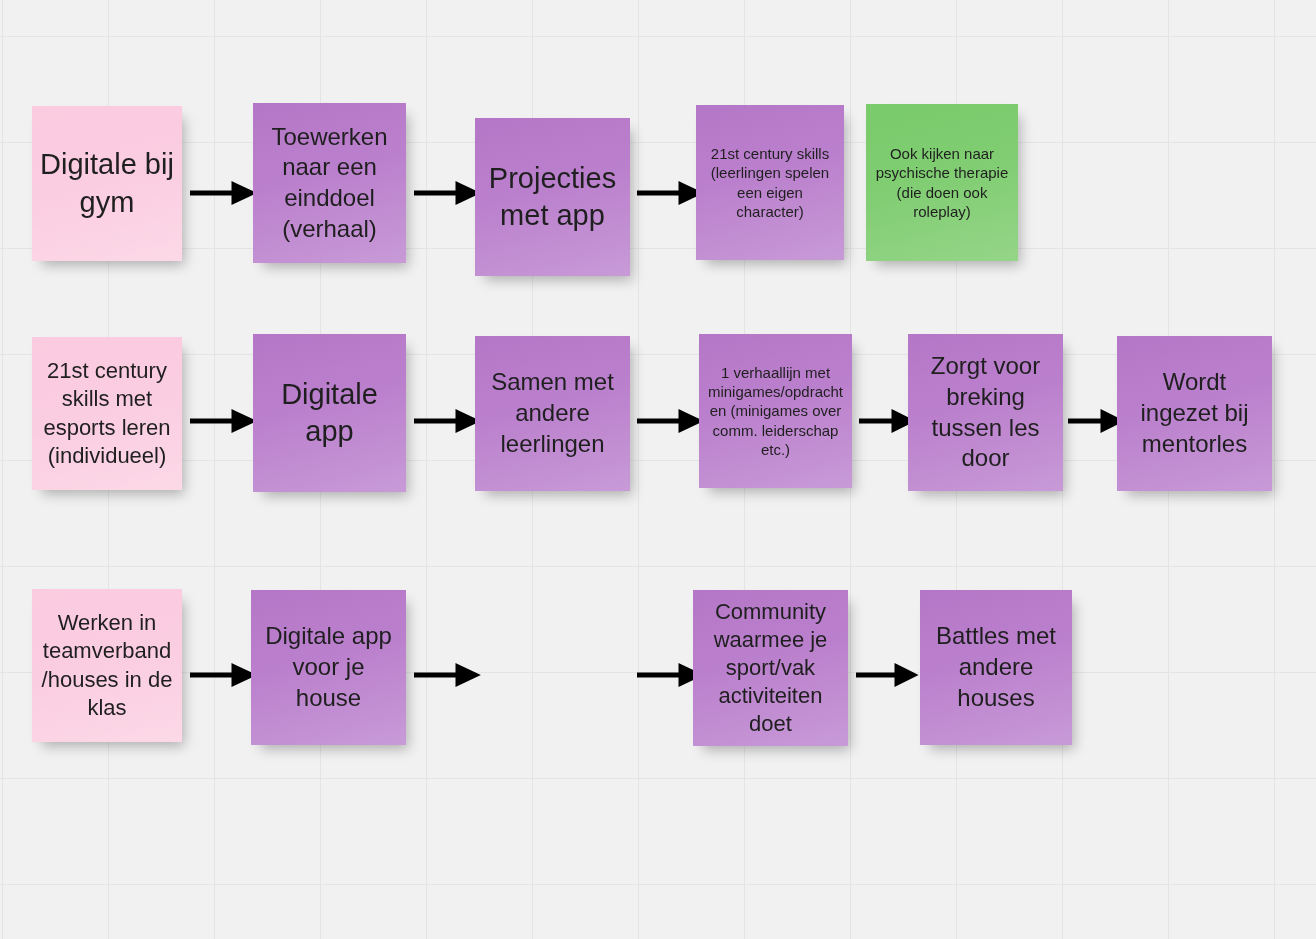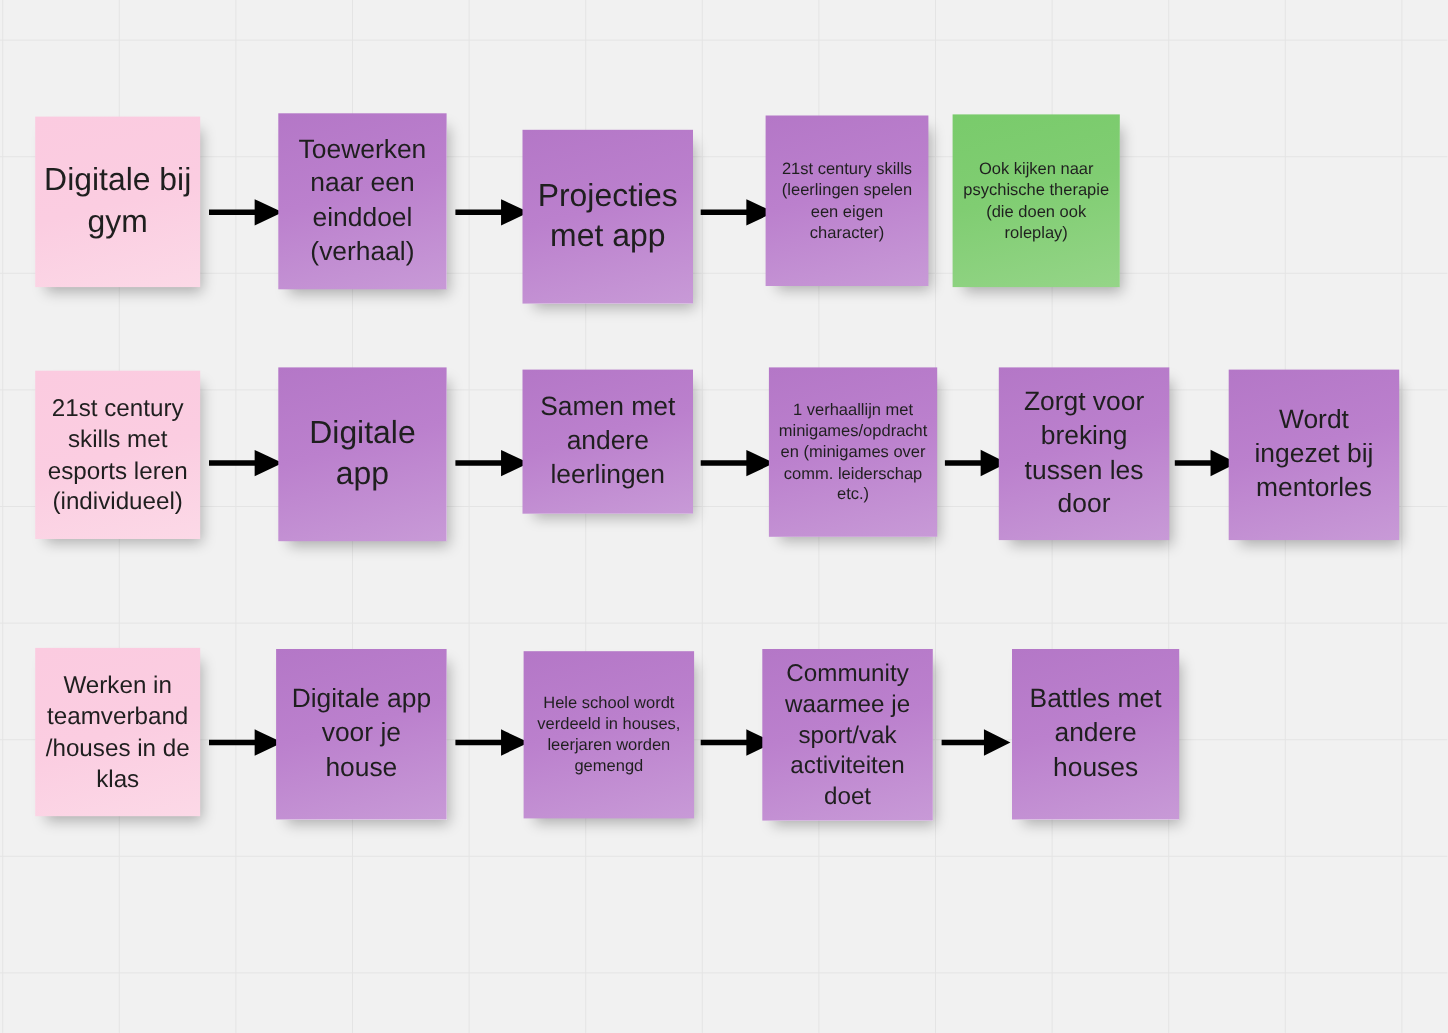--- a/index.html
+++ b/index.html
@@ -120,21 +120,21 @@
   <div class="note purple fs-xl" style="left:253px; top:334px; width:153px; height:158px;">
     <span class="txt">Digitale app</span>
   </div>
 
   <span class="arrow" style="left:414px; top:410px; width:62px;">
     <svg width="62" height="22" viewBox="0 0 62 22">
         <path d="M0 11 H46 M44 3 L61 11 L44 19 Z" stroke="#000" stroke-width="5" fill="#000" stroke-linejoin="miter"></path>
       </svg>
   </span>
 
-  <div class="note purple fs-lg" style="left:475px; top:336px; width:155px; height:131px;">
+  <div class="note purple fs-lg" style="left:475px; top:336px; width:155px; height:155px;">
     <span class="txt">Samen met andere leerlingen</span>
   </div>
 
   <span class="arrow" style="left:637px; top:410px; width:62px;">
     <svg width="62" height="22" viewBox="0 0 62 22">
         <path d="M0 11 H46 M44 3 L61 11 L44 19 Z" stroke="#000" stroke-width="5" fill="#000" stroke-linejoin="miter"></path>
       </svg>
   </span>
 
   <div class="note purple fs-sm" style="left:699px; top:334px; width:153px; height:154px;">
@@ -174,23 +174,20 @@
   <div class="note purple fs-lg" style="left:251px; top:590px; width:155px; height:155px;">
     <span class="txt">Digitale app voor je house</span>
   </div>
 
   <span class="arrow" style="left:414px; top:664px; width:62px;">
     <svg width="62" height="22" viewBox="0 0 62 22">
         <path d="M0 11 H46 M44 3 L61 11 L44 19 Z" stroke="#000" stroke-width="5" fill="#000" stroke-linejoin="miter"></path>
       </svg>
   </span>
 
-  <div class="note purple fs-sm" style="left:476px; top:592px; width:155px; height:152px;">
-    <span class="txt">Hele school wordt verdeeld in houses, leerjaren worden gemengd</span>
-  </div>
 
   <span class="arrow" style="left:637px; top:664px; width:62px;">
     <svg width="62" height="22" viewBox="0 0 62 22">
         <path d="M0 11 H46 M44 3 L61 11 L44 19 Z" stroke="#000" stroke-width="5" fill="#000" stroke-linejoin="miter"></path>
       </svg>
   </span>
 
   <div class="note purple fs-md" style="left:693px; top:590px; width:155px; height:156px;">
     <span class="txt">Community waarmee je sport/vak activiteiten doet</span>
   </div>

